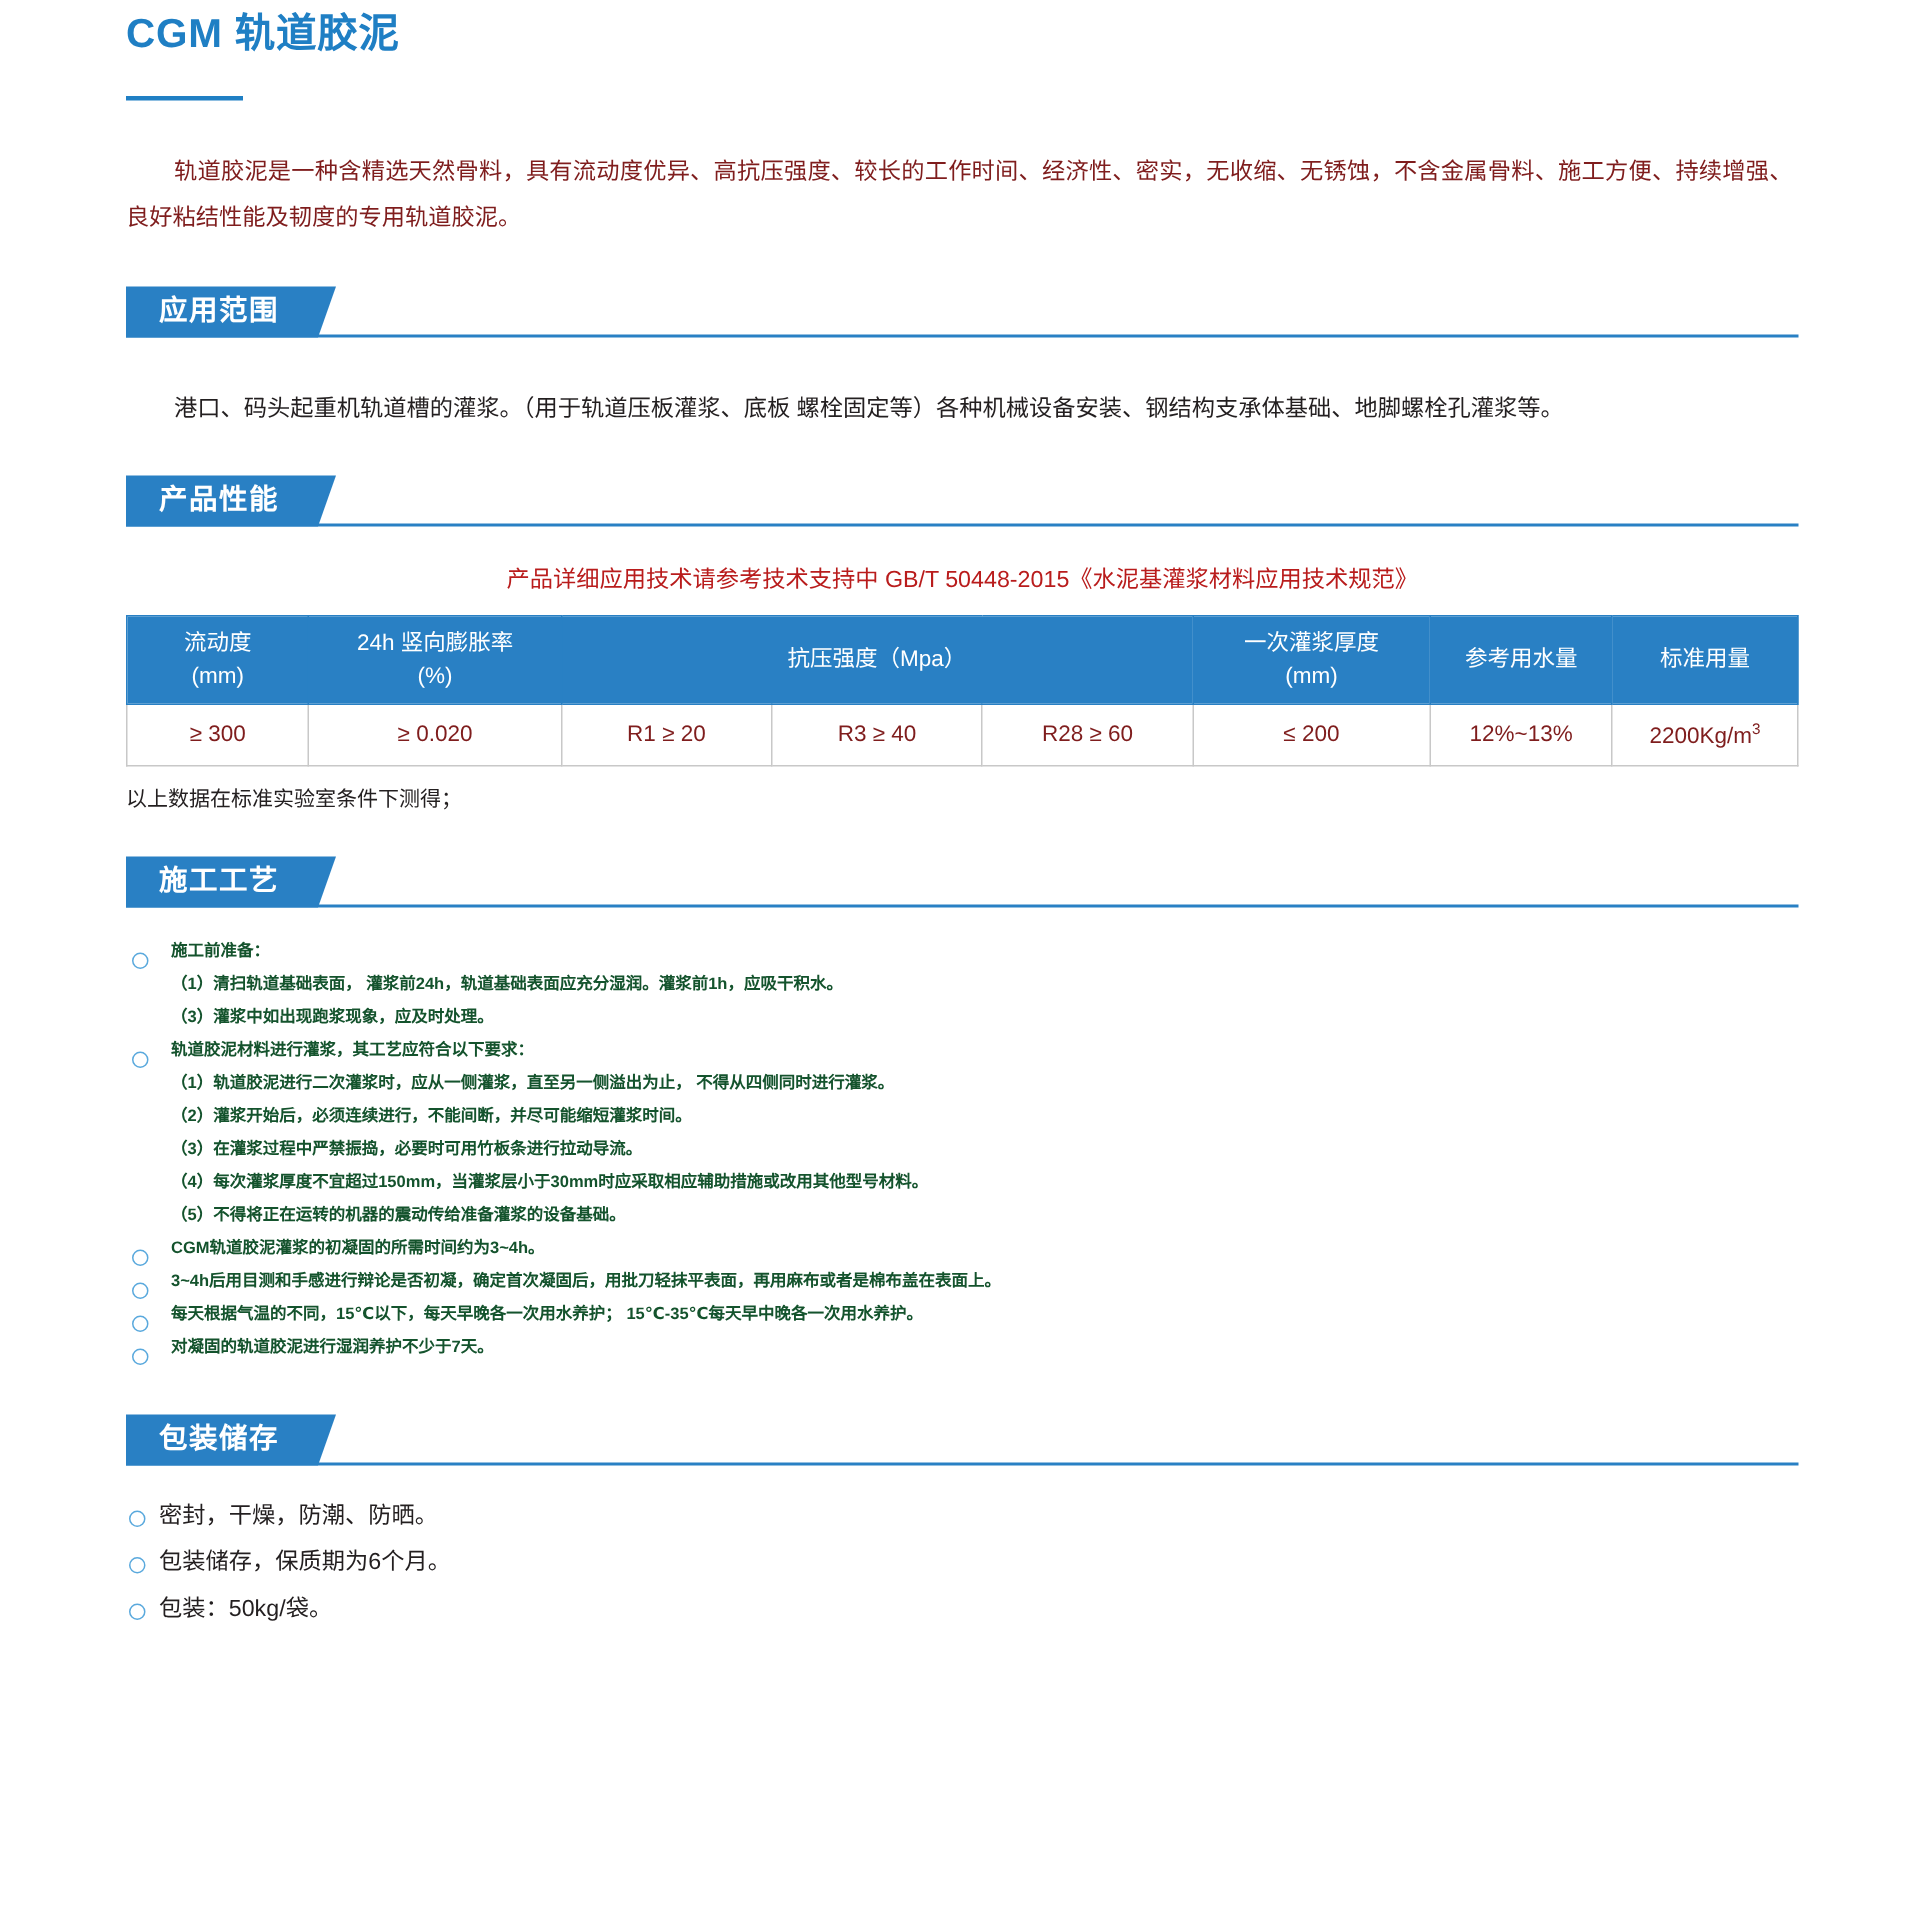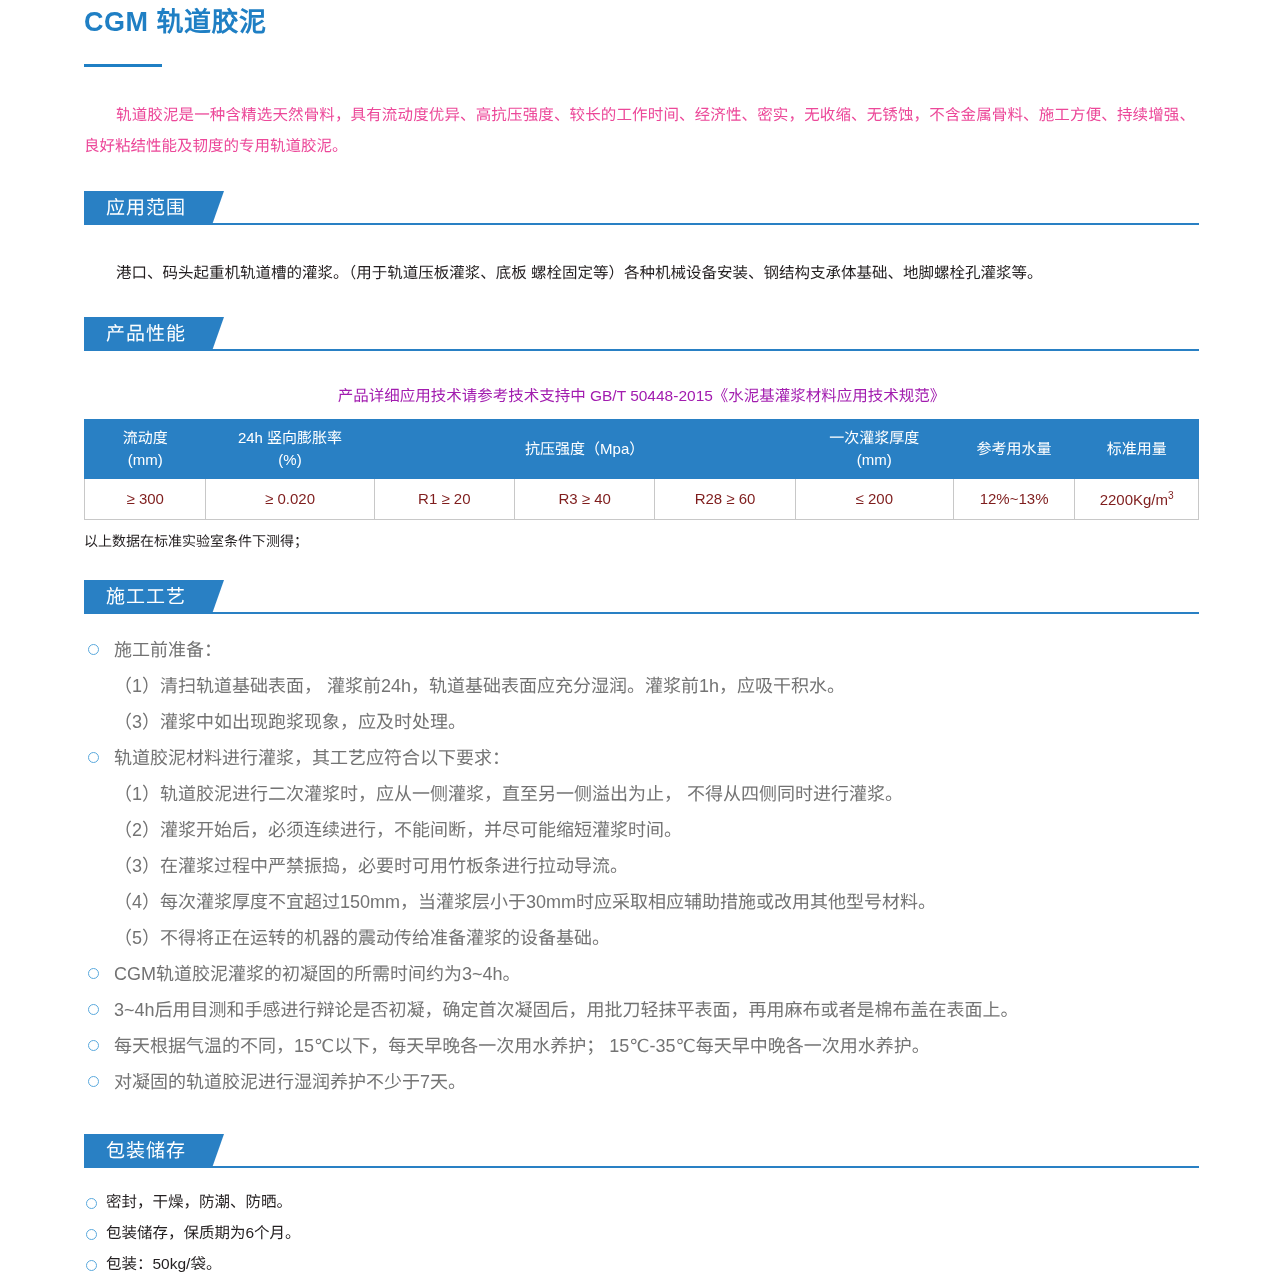--- a/index.html
+++ b/index.html
@@ -33,42 +33,42 @@
     width: 78px;
     height: 3px;
     background: #1f7fc4;
     margin-top: 25px;
   }
   
   .intro {
     margin: 32px 0 12px 0;
     font-size: 15.5px;
     line-height: 2.0;
-    color: #ec4899;
+    color: #7f1d1d;
     text-indent: 32px;
     text-align: justify;
     padding-right: 4px;
   }
   
   .section {
     margin-top: 30px;
   }
   .section-head {
     position: relative;
     height: 34px;
   }
   .section-head .tag {
     position: relative;
     display: inline-block;
     height: 34px;
     line-height: 34px;
     background: #2980c4;
     color: #ffffff;
     font-size: 19px;
-    font-weight: normal;
+    font-weight: bold;
     padding: 0 26px 0 22px;
     letter-spacing: 1px;
     z-index: 2;
   }
   .section-head .tag::after {
     content: "";
     position: absolute;
     top: 0;
     right: -12px;
     width: 0;
@@ -90,23 +90,23 @@
     font-size: 15.5px;
     line-height: 1.9;
   }
   .section-body.indented {
     text-indent: 32px;
   }
   
   .perf-note {
     text-align: center;
     font-size: 15.5px;
-    margin-top: 32px;
+    margin-top: 22px;
     margin-bottom: 14px;
-    color: #a21caf;
+    color: #b91c1c;
   }
   table.perf {
     width: 100%;
     border-collapse: collapse;
     table-layout: fixed;
     font-size: 15px;
   }
   table.perf th {
     background: #2980c4;
     color: #ffffff;
@@ -129,23 +129,24 @@
   }
   
   ul.proc {
     list-style: none;
     margin: 18px 0 0 0;
     padding: 0;
   }
   ul.proc > li {
     position: relative;
     padding-left: 30px;
-    font-size: 18px;
+    font-size: 11px;
     line-height: 2.0;
-    color: #737373;
+    color: #14532d;
+    font-weight: bold;
   }
   ul.proc > li.bulleted::before {
     content: "";
     position: absolute;
     left: 4px;
     top: 12px;
     width: 9px;
     height: 9px;
     border: 1.6px solid #5aa9dd;
     border-radius: 50%;

